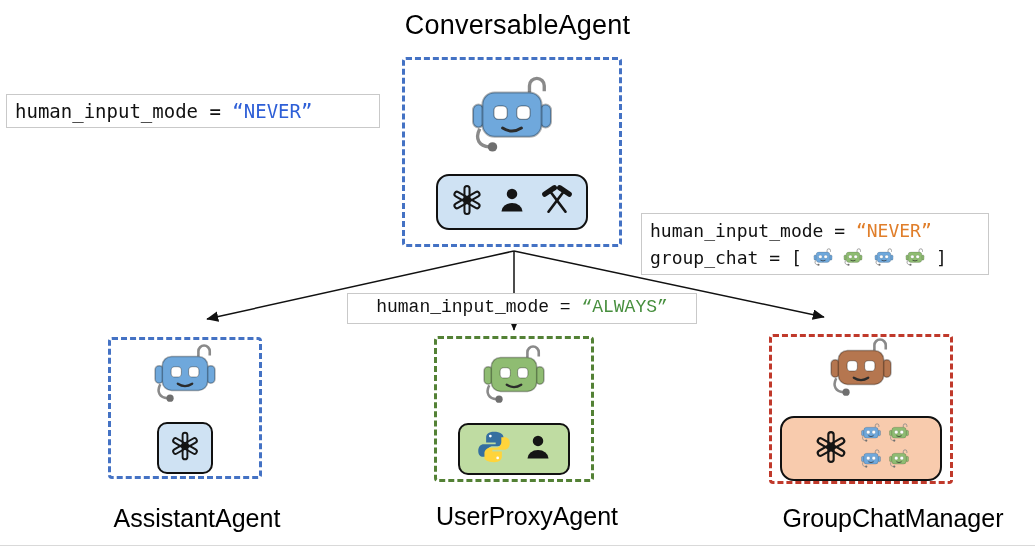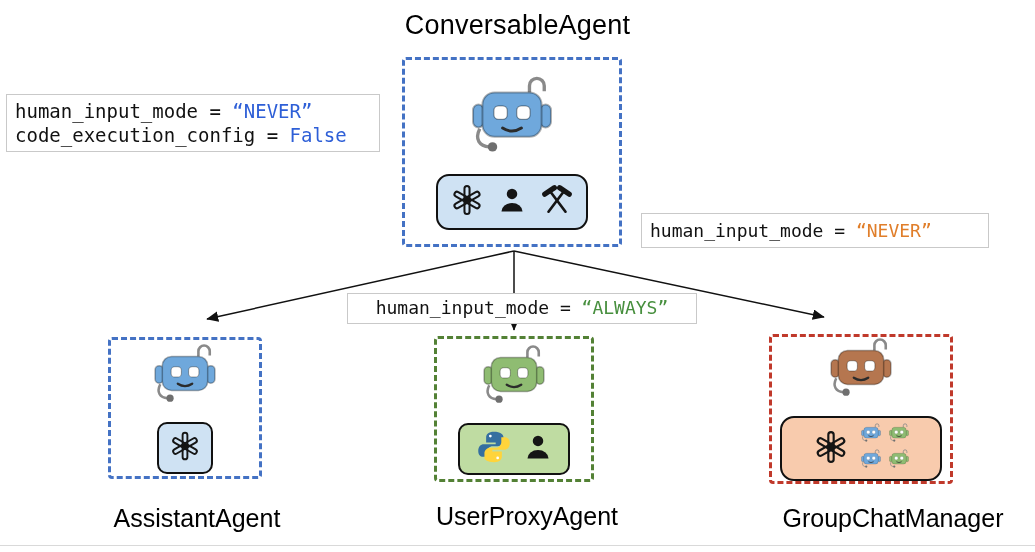--- a/index.html
+++ b/index.html
@@ -58,21 +58,21 @@
   
   .code-box {
     position:absolute; background:#fff; border:1.5px solid #c9c9c9;
     font-family:"DejaVu Sans Mono","Liberation Mono",monospace; color:#111;
   }
   .box-left-code { left:6px; top:94px; width:374px; padding:4px 8px;
     font-size:19px; line-height:24px; }
   .box-right-code { left:641px; top:213px; width:348px; padding:3px 8px;
     font-size:18px; line-height:27px; }
   .box-mid-label { left:347px; top:293px; width:350px; height:31px;
-    text-align:center; font-size:18px; line-height:27px; }
+    text-align:center; font-size:18px; line-height:27px;font-family:Liberation Mono, monospace; }
 
   .c-blue   { color:var(--code-blue,#2E5FD7); }
   .c-orange { color:var(--code-orange,#E07E2A); }
   .c-green  { color:var(--code-green,#478F3E); }
 
   .arrows { position:absolute; left:0; top:0; pointer-events:none; }
 
   .bottom-label { position:absolute; transform:translateX(-50%);
     font-size:25px; color:#000; white-space:nowrap;text-align:center; }
   .label-assistant { left:197px; top:504px; }
@@ -158,25 +158,40 @@
             <use href="#sym-person"></use>
           </svg></span>
       <span class="icon-tools"><svg>
             <use href="#sym-tools"></use>
           </svg></span>
     </div>
   </div>
 
   <div class="code-box box-left-code">
     <div><span>human_input_mode = </span><span class="c-blue">“NEVER”</span></div>
-    <div><span>code_execution_config = </span><span class="c-blue">False</span></div>
   </div>
 
   <div class="code-box box-right-code">
     <div><span>human_input_mode = </span><span class="c-orange">“NEVER”</span></div>
+    <div>
+      <span>group_chat = [</span>
+      <span class="mini-bot" style="color:var(--blue-agent,#6FA8DC)"><svg>
+            <use href="#sym-robot"></use>
+          </svg></span>
+      <span class="mini-bot" style="color:var(--green-agent,#8FBC72)"><svg>
+            <use href="#sym-robot"></use>
+          </svg></span>
+      <span class="mini-bot" style="color:var(--blue-agent,#6FA8DC)"><svg>
+            <use href="#sym-robot"></use>
+          </svg></span>
+      <span class="mini-bot" style="color:var(--green-agent,#8FBC72)"><svg>
+            <use href="#sym-robot"></use>
+          </svg></span>
+      <span>]</span>
+    </div>
   </div>
 
   <div class="code-box box-mid-label">
     <span>human_input_mode = </span><span class="c-green">“ALWAYS”</span>
   </div>
 
   <div class="agent-box box-assistant">
     <span class="bot-md" style="color:var(--blue-agent,#6FA8DC)">
       <svg>
           <use href="#sym-robot"></use>

